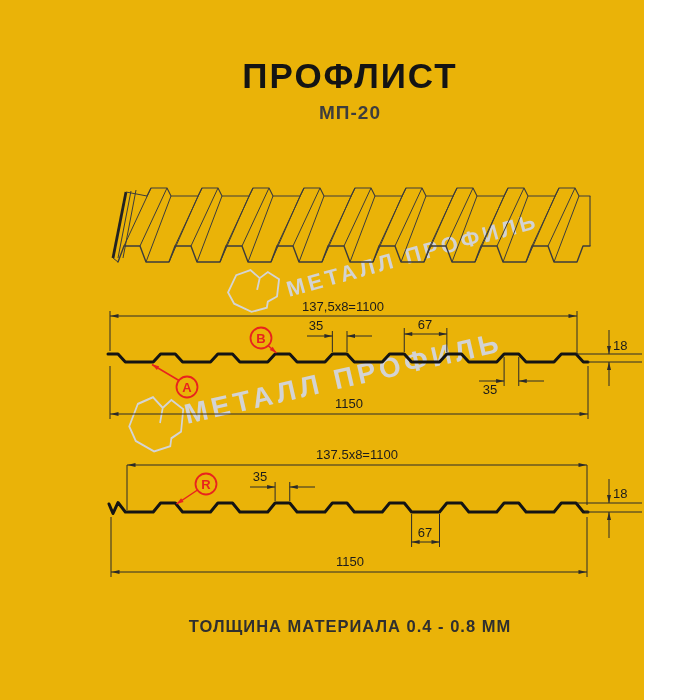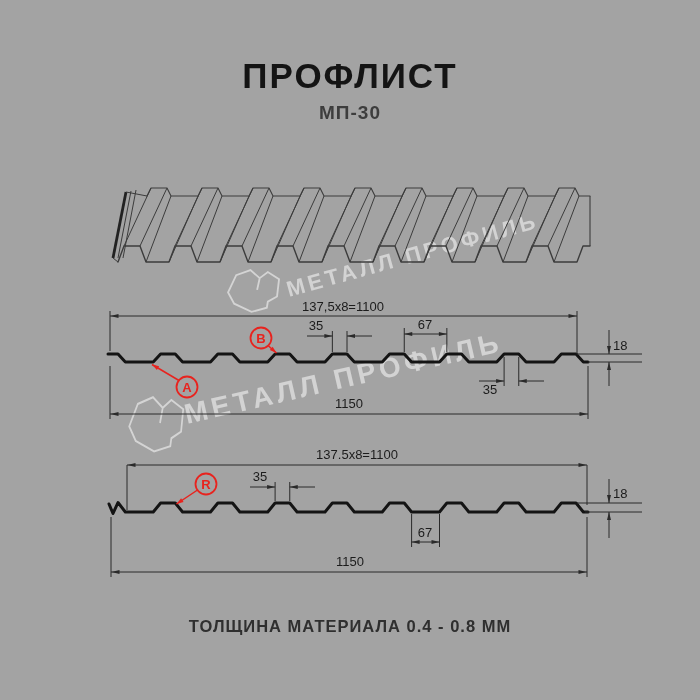--- a/index.html
+++ b/index.html
@@ -1,35 +1,35 @@
 <!DOCTYPE html>
 <html><head>
 <meta charset="utf-8">
 <style>
   html,body{margin:0;padding:0;background:#ffffff;}
-  #stage{position:relative;width:700px;height:700px;background:#a3a3a3;overflow:hidden;
+  #stage{position:relative;width:644px;height:700px;background:#eab308;overflow:hidden;
          font-family:"Liberation Sans",sans-serif;}
   #hdr{position:absolute;top:0;left:0;width:700px;text-align:center;}
   #title{margin-top:56px;font-size:35px;font-weight:bold;letter-spacing:2px;color:#141414;}
   #subtitle{margin-top:6px;font-size:19px;font-weight:bold;letter-spacing:1px;color:#3d3d3d;}
   svg{position:absolute;top:0;left:0;}
   .dimtxt{font-family:"Liberation Sans",sans-serif;font-size:13px;fill:#1c1c1c;}
   .lbltxt{font-family:"Liberation Sans",sans-serif;font-size:13px;font-weight:bold;fill:#e8231e;}
   .wmtxt{font-family:"Liberation Sans",sans-serif;font-weight:bold;fill:#d3d3d3;}
   .cap{font-family:"Liberation Sans",sans-serif;font-size:16.5px;font-weight:bold;
        fill:#2f2f2f;letter-spacing:1px;}
 </style>
 </head>
 <body>
 
 <div id="stage">
 
   <div id="hdr">
     <div id="title">ПРОФЛИСТ</div>
-    <div id="subtitle">МП-30</div>
+    <div id="subtitle">МП-20</div>
   </div>
 
   <svg width="700" height="700" viewBox="0 0 700 700">
 
     <g>
       <path transform="translate(225,269) scale(1.02)" d="M3,23 L11,6 L25,1 L34,9 L42,3 L53,10 L51,27 L42,32 L41,38 L26,42 L9,34 Z M34,9 L31.5,20.5" fill="none" stroke="#d4d4d4" stroke-width="1.8"></path>
       <text class="wmtxt" font-size="22" letter-spacing="3.5" transform="translate(289,297) rotate(-15.5)">МЕТАЛЛ ПРОФИЛЬ</text>
     </g>
     <g>
       <path transform="translate(126,396) scale(1.08,1.32)" d="M3,23 L11,6 L25,1 L34,9 L42,3 L53,10 L51,27 L42,32 L41,38 L26,42 L9,34 Z M34,9 L31.5,20.5" fill="none" stroke="#d4d4d4" stroke-width="1.6"></path>

